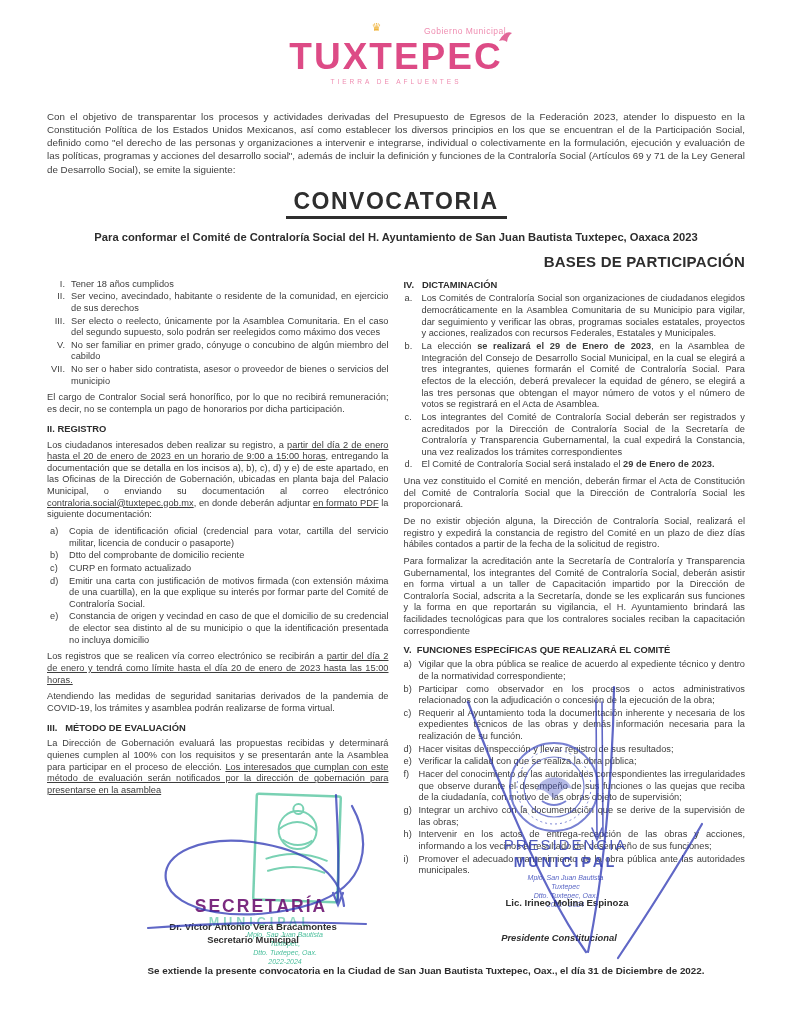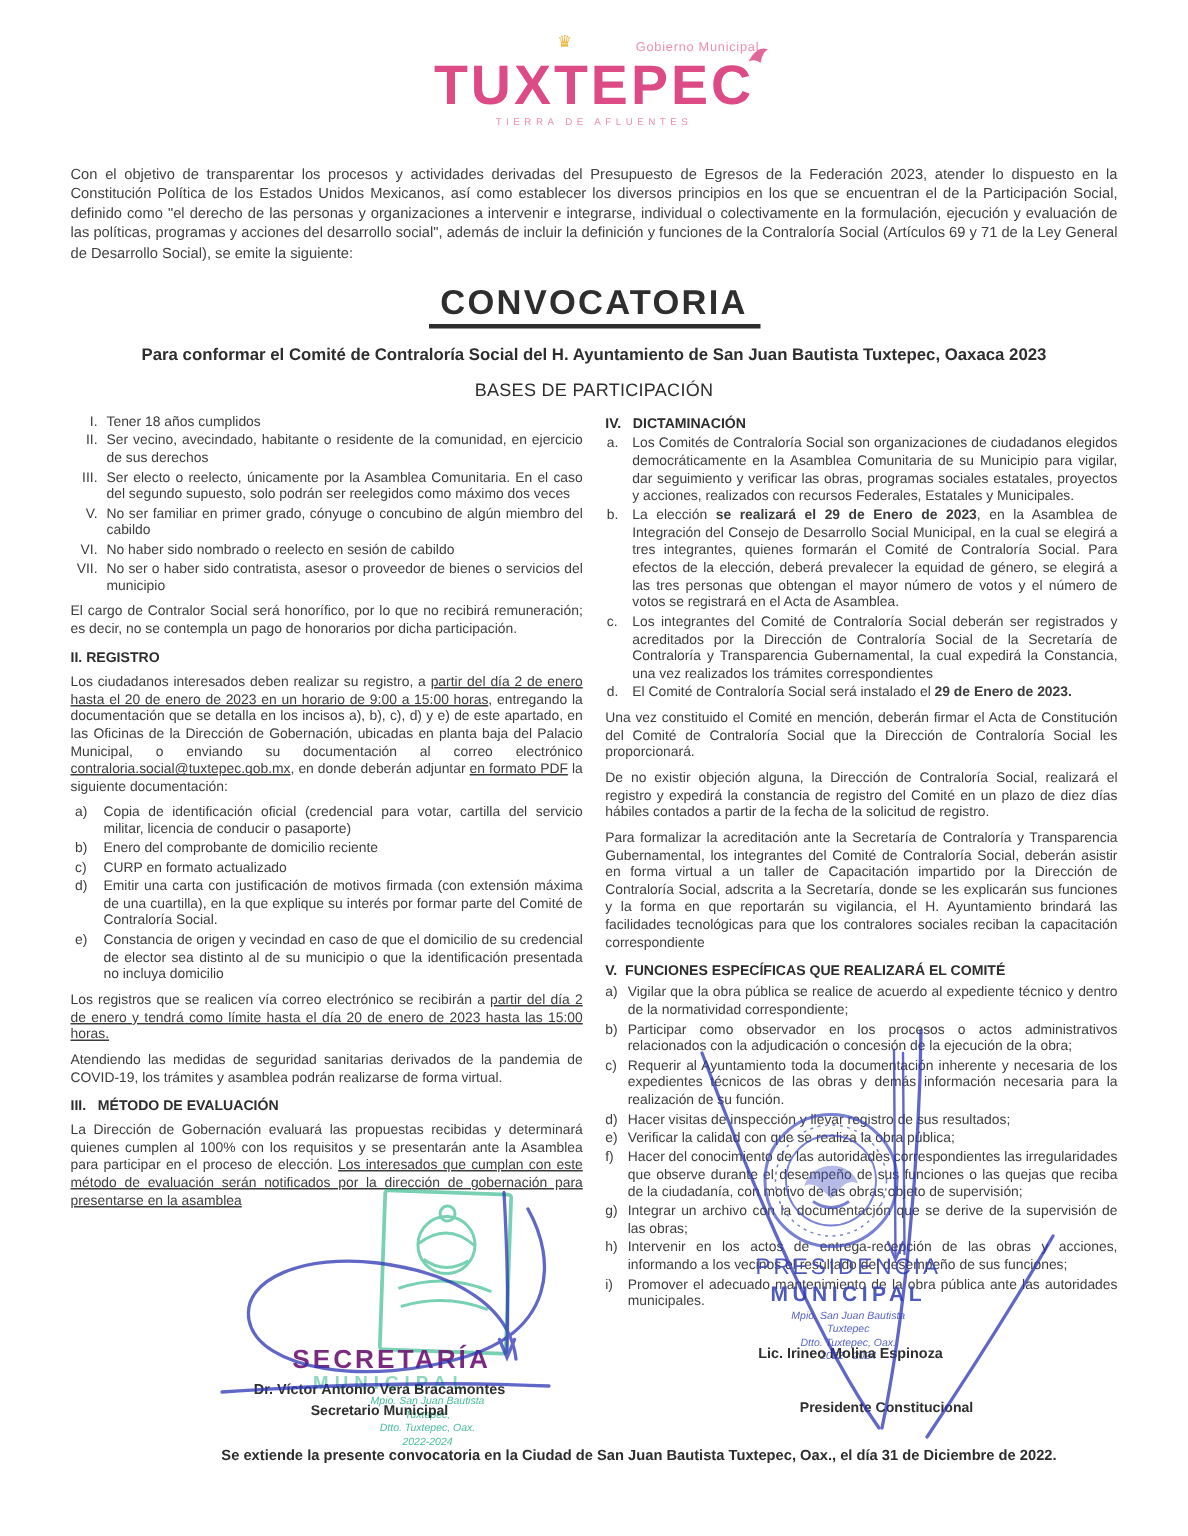--- a/index.html
+++ b/index.html
@@ -17,21 +17,21 @@
   .logo .brand{font-size:37px;font-weight:800;color:#dd4b86;letter-spacing:2px;line-height:1;padding-top:14px;}
   .logo .tagline{font-size:6.5px;color:#ef8db1;letter-spacing:3px;margin-top:3px;}
   .logo .bird{position:absolute;top:6px;right:33%;}
 
   
   .intro{margin:8px 0 0;font-size:9.8px;line-height:1.34;text-align:justify;color:#3f3f3f;}
   .title-wrap{text-align:center;margin-top:12px;}
   .title{display:inline-block;font-size:23px;font-weight:800;color:#2e2e2e;
          letter-spacing:1.5px;border-bottom:3px solid #2e2e2e;padding:0 8px 1px;text-align:right;}
   .subtitle{margin:12px 0 0;font-size:11.2px;font-weight:700;text-align:center;color:#2e2e2e;}
-  .bases{margin:10px 0 0;font-size:12px;font-weight:400;text-align:center;color:#2e2e2e;letter-spacing:.2px;}
+  .bases{margin:10px 0 0;font-size:15px;font-weight:700;text-align:right;color:#2e2e2e;letter-spacing:.2px;}
 
   
   .cols{display:flex;gap:15px;margin-top:9px;}
   .col{flex:1;font-size:9.25px;line-height:1.26;text-align:justify;color:#3d3d3d;}
   .sec{font-size:9.4px;font-weight:700;color:#2d2d2d;margin:7px 0 3px;text-align:left;white-space:pre-wrap;}
   .sec:first-child{margin-top:0;}
   .p{margin:5px 0;}
   .li{display:flex;margin-bottom:1px;}
   .li .n{flex:0 0 24px;text-align:right;padding-right:6px;box-sizing:border-box;}
   .li.abc .n{flex:0 0 22px;text-align:left;padding-left:3px;}
@@ -54,21 +54,21 @@
     font-size:15px;font-weight:400;letter-spacing:2px;color:#3c49b6;opacity:.9;}
   .pres-sub{position:absolute;left:478px;top:854px;width:175px;text-align:center;
     font-size:14px;font-weight:700;letter-spacing:3px;color:#3c49b6;opacity:.9;}
   .pres-lines{position:absolute;left:478px;top:873px;width:175px;text-align:center;
     font-size:7px;font-style:italic;line-height:9px;color:#4553bd;opacity:.9;}
   .seal-blue{position:absolute;left:508px;top:741px;opacity:.7;}
 
   .signer-name{position:absolute;width:230px;text-align:center;font-size:9.6px;font-weight:700;color:#2f2f2f;}
   .signer-role{position:absolute;width:230px;text-align:center;font-size:9.4px;font-weight:700;color:#2f2f2f;}
   .ln{left:138px;top:921px;} .lr{left:138px;top:934px;}
-  .rn{left:452px;top:897px;} .rr{left:476px;top:932px;}
+  .rn{left:452px;top:897px;} .rr{left:444px;top:932px;font-style:italic;}
 
   .footer{position:absolute;left:0;top:965px;width:100%;text-align:center;
     font-size:9.8px;font-weight:700;color:#2d2d2d;padding-left:30px;}
   .sig-svg{position:absolute;inset:0;}
 </style>
 </head>
 <body>
 
 <div class="page">
 
@@ -103,38 +103,34 @@
         </div>
       <div class="li">
           <span class="n">III.</span>
           <span class="t">Ser electo o reelecto, únicamente por la Asamblea Comunitaria. En el caso del segundo supuesto, solo podrán ser reelegidos como máximo dos veces</span>
         </div>
       <div class="li">
           <span class="n">V.</span>
           <span class="t">No ser familiar en primer grado, cónyuge o concubino de algún miembro del cabildo</span>
         </div>
       <div class="li">
-          <span class="n">VI.</span>
-          <span class="t">No haber sido nombrado o reelecto en sesión de cabildo</span>
-        </div>
-      <div class="li">
           <span class="n">VII.</span>
           <span class="t">No ser o haber sido contratista, asesor o proveedor de bienes o servicios del municipio</span>
         </div>
       <p class="p">El cargo de Contralor Social será honorífico, por lo que no recibirá remuneración; es decir, no se contempla un pago de honorarios por dicha participación.</p>
 
       <h4 class="sec">II. REGISTRO</h4>
       <p class="p"><span>Los ciudadanos interesados deben realizar su registro, a </span><span class="u">partir del día 2 de enero hasta el 20 de enero de 2023 en un horario de 9:00 a 15:00 horas</span><span>, entregando la documentación que se detalla en los incisos a), b), c), d) y e) de este apartado, en las Oficinas de la Dirección de Gobernación, ubicadas en planta baja del Palacio Municipal, o enviando su documentación al correo electrónico </span><span class="u">contraloria.social@tuxtepec.gob.mx</span><span>, en donde deberán adjuntar </span><span class="u">en formato PDF</span><span> la siguiente documentación:</span></p>
       <div class="li abc">
           <span class="n">a)</span>
           <span class="t">Copia de identificación oficial (credencial para votar, cartilla del servicio militar, licencia de conducir o pasaporte)</span>
         </div>
       <div class="li abc">
           <span class="n">b)</span>
-          <span class="t">Enero del comprobante de domicilio reciente</span>
+          <span class="t">Dtto del comprobante de domicilio reciente</span>
         </div>
       <div class="li abc">
           <span class="n">c)</span>
           <span class="t">CURP en formato actualizado</span>
         </div>
       <div class="li abc">
           <span class="n">d)</span>
           <span class="t">Emitir una carta con justificación de motivos firmada (con extensión máxima de una cuartilla), en la que explique su interés por formar parte del Comité de Contraloría Social.</span>
         </div>
       <div class="li abc">

